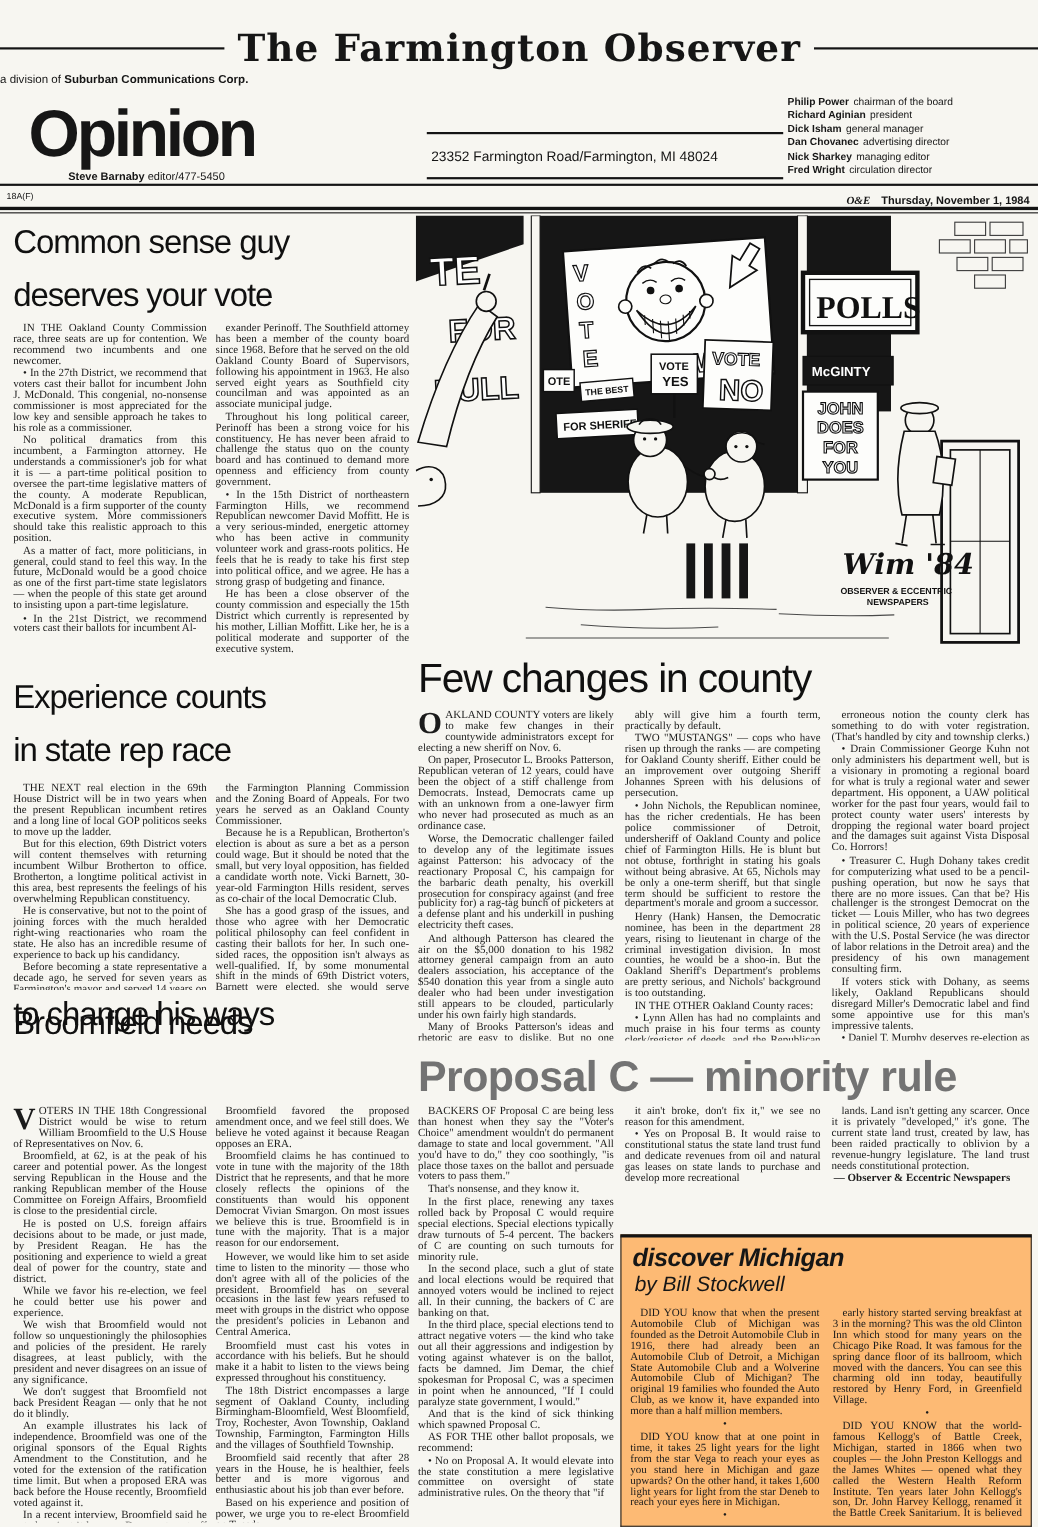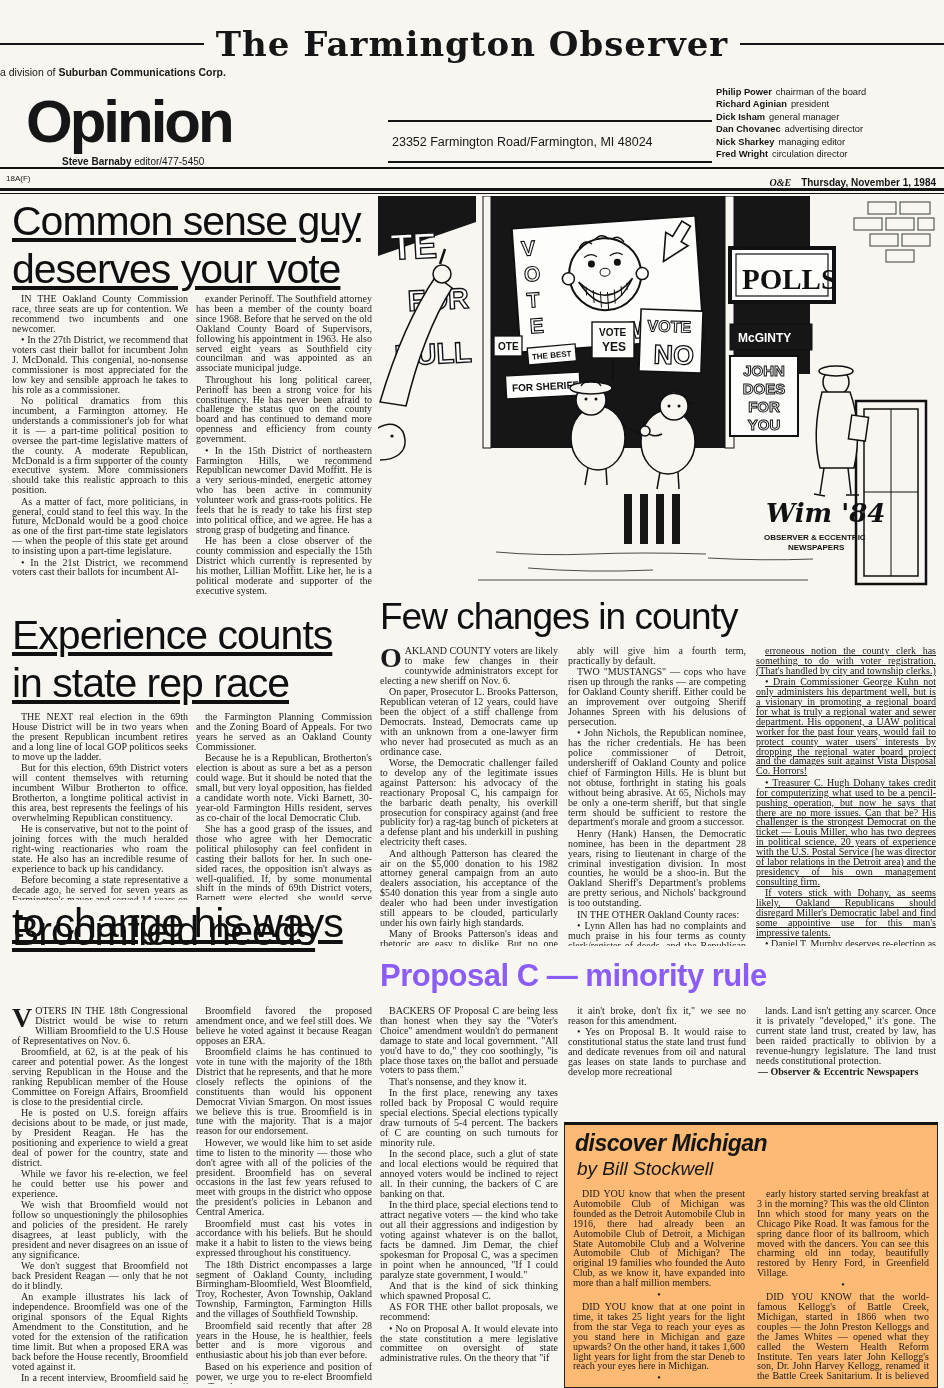--- a/index.html
+++ b/index.html
@@ -16,23 +16,23 @@
   .editor-line{font-family:"Liberation Sans",sans-serif;font-size:10px;}
   .addr-box{border-top:2.5px solid #141414;border-bottom:2.5px solid #141414;
             font-family:"Liberation Sans",sans-serif;font-size:12.5px;padding:13px 0 12px 4px;}
   .staff{font-family:"Liberation Sans",sans-serif;font-size:9.3px;line-height:12.4px;}
   .staff b{margin-right:4px;}
   .rule{background:#141414;}
   .pageno{font-family:"Liberation Sans",sans-serif;font-size:8px;}
   .edition{font-family:"Liberation Serif",serif;font-style:italic;font-weight:700;font-size:10px;}
   .dateline{font-family:"Liberation Sans",sans-serif;font-weight:700;font-size:10px;margin-left:10px;}
   
-  .hl{font-family:"Liberation Sans",sans-serif;font-weight:400;font-size:41px;line-height:46px;letter-spacing:-1px;color:#101010;white-space:nowrap;text-decoration:underline;}
+  .hl{font-family:"Liberation Sans",sans-serif;font-weight:400;font-size:30px;line-height:46px;letter-spacing:-1px;color:#101010;white-space:nowrap;}
   .hlb{font-family:"Liberation Sans",sans-serif;font-weight:400;font-size:37px;letter-spacing:-1px;color:#101010;white-space:nowrap;}
-  .hlp{font-family:"Liberation Sans",sans-serif;font-weight:700;font-size:31px;letter-spacing:-0.5px;color:#8b5cf6;white-space:nowrap;}
+  .hlp{font-family:"Liberation Sans",sans-serif;font-weight:700;font-size:39px;letter-spacing:-0.5px;color:#737373;white-space:nowrap;}
   
   .bcol{position:absolute;width:176px;font-size:10px;line-height:9.9px;text-align:justify;overflow:hidden;color:#1b1b1b;}
   .bcol p{margin:0 0 1.5px;text-indent:9px;}
   .bcol p.sep{text-align:center;text-indent:0;margin:2px 0;}
   .bcol p.attr{font-weight:700;text-indent:2px;}
   [data-dropcap] p:first-child{text-indent:0;}
   [data-dropcap] p:first-child::first-letter{float:left;font-size:28px;line-height:22px;font-weight:700;margin:1px 3px 0 0;}
   
   .dbox{border:1.5px solid #222;border-top:3px solid #141414;background:#fdba74;}
   .dtitle{font-family:"Liberation Sans",sans-serif;font-style:italic;font-weight:700;font-size:23px;letter-spacing:-0.5px;}
@@ -279,21 +279,21 @@
       <p>Many of Brooks Patterson's ideas and rhetoric are easy to dislike. But no one seriously has questioned his credentials as a law-and-order prosecutor. Voters prob-</p>
     </div>
   <div class="bcol" style="left:568px;top:646px;width:178px;height:300px;">
       <p>ably will give him a fourth term, practically by default.</p>
       <p>TWO "MUSTANGS" — cops who have risen up through the ranks — are competing for Oakland County sheriff. Either could be an improvement over outgoing Sheriff Johannes Spreen with his delusions of persecution.</p>
       <p>• John Nichols, the Republican nominee, has the richer credentials. He has been police commissioner of Detroit, undersheriff of Oakland County and police chief of Farmington Hills. He is blunt but not obtuse, forthright in stating his goals without being abrasive. At 65, Nichols may be only a one-term sheriff, but that single term should be sufficient to restore the department's morale and groom a successor.</p>
       <p>Henry (Hank) Hansen, the Democratic nominee, has been in the department 28 years, rising to lieutenant in charge of the criminal investigation division. In most counties, he would be a shoo-in. But the Oakland Sheriff's Department's problems are pretty serious, and Nichols' background is too outstanding.</p>
       <p>IN THE OTHER Oakland County races:</p>
       <p>• Lynn Allen has had no complaints and much praise in his four terms as county clerk/register of deeds, and the Republican candidate warrants re-election, especially since his opponent has the</p>
     </div>
-  <div class="bcol" style="left:756px;top:646px;width:180px;height:300px;text-decoration:underline;">
+  <div class="bcol" style="left:756px;top:646px;width:180px;height:300px;">
       <p>erroneous notion the county clerk has something to do with voter registration. (That's handled by city and township clerks.)</p>
       <p>• Drain Commissioner George Kuhn not only administers his department well, but is a visionary in promoting a regional board for what is truly a regional water and sewer department. His opponent, a UAW political worker for the past four years, would fail to protect county water users' interests by dropping the regional water board project and the damages suit against Vista Disposal Co. Horrors!</p>
       <p>• Treasurer C. Hugh Dohany takes credit for computerizing what used to be a pencil-pushing operation, but now he says that there are no more issues. Can that be? His challenger is the strongest Democrat on the ticket — Louis Miller, who has two degrees in political science, 20 years of experience with the U.S. Postal Service (he was director of labor relations in the Detroit area) and the presidency of his own management consulting firm.</p>
       <p>If voters stick with Dohany, as seems likely, Oakland Republicans should disregard Miller's Democratic label and find some appointive use for this man's impressive talents.</p>
       <p>• Daniel T. Murphy deserves re-election as county executive (see Oct. 25 editorial).</p>
       <p class="attr">— Observer &amp; Eccentric Newspapers</p>
     </div>
 </div>
 
 <div>

